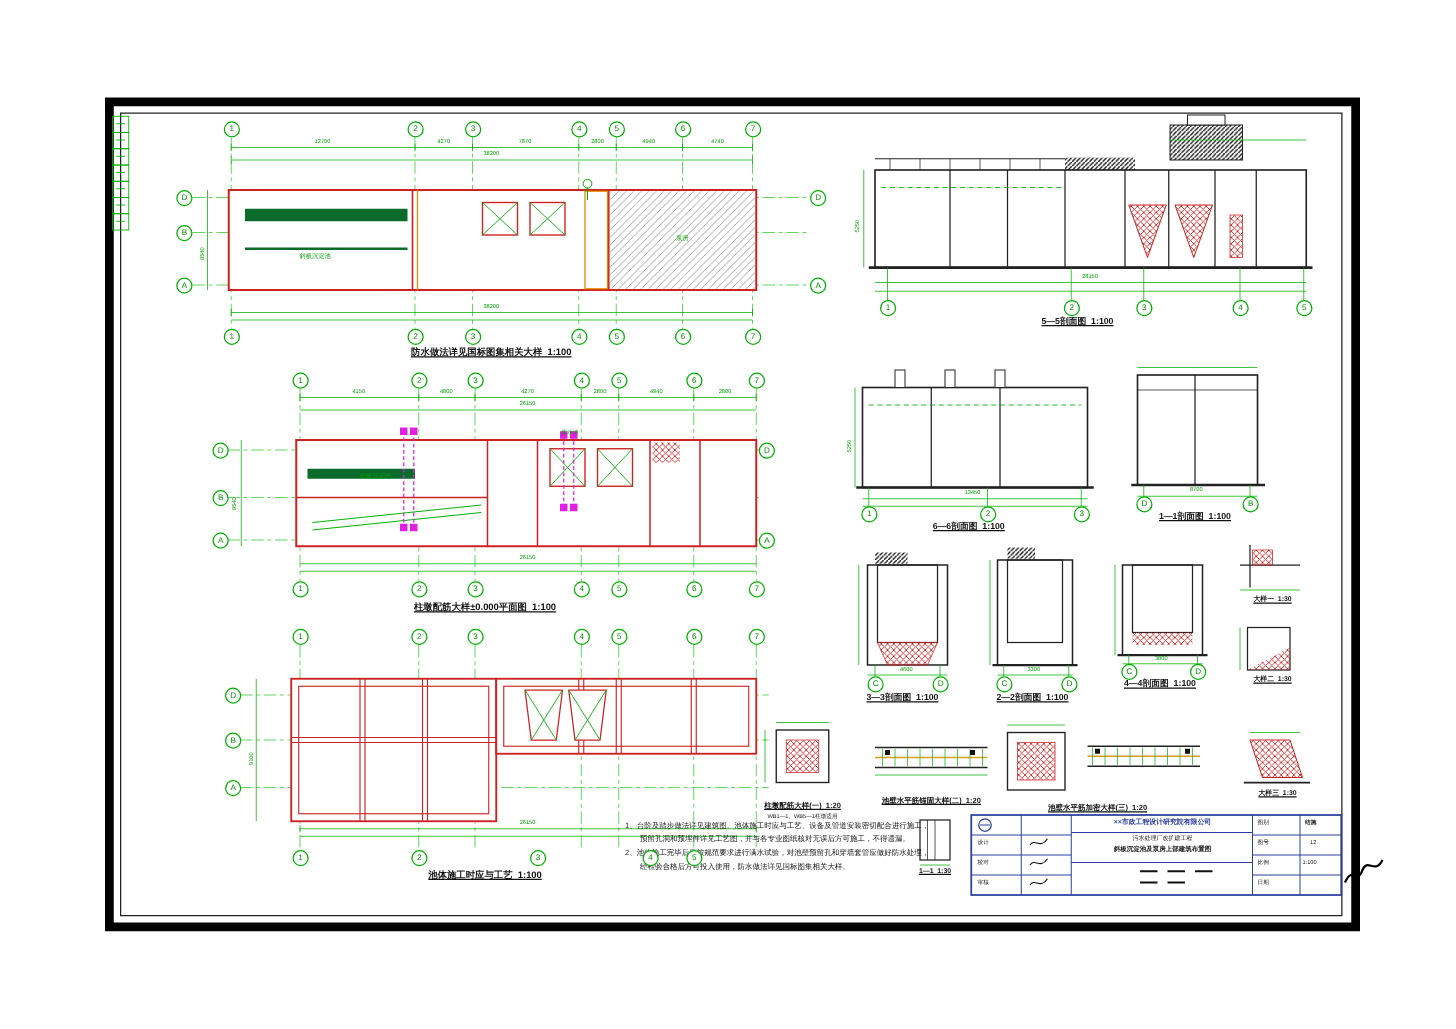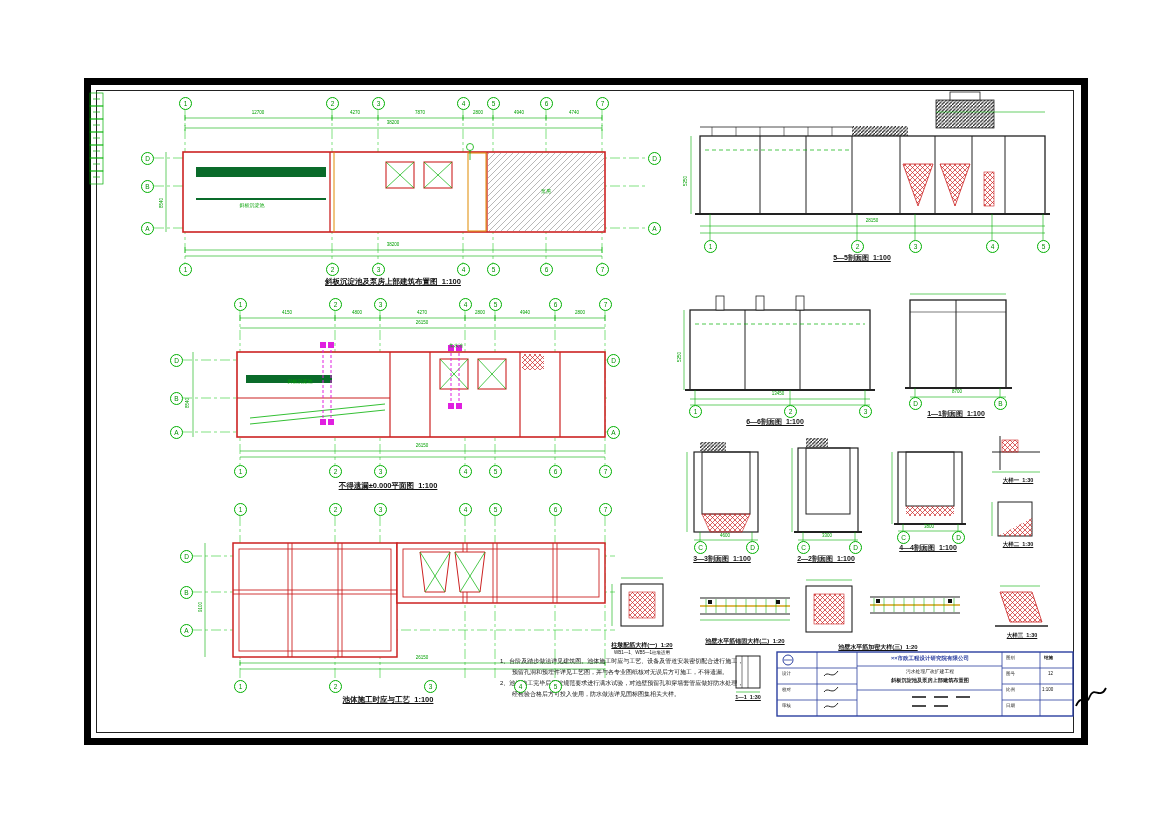--- a/index.html
+++ b/index.html
@@ -228,22 +228,22 @@
       <circle cx="788" cy="660" r="5" fill="none" stroke="#2b3fa0" stroke-width="1"></circle>
       <path d="M784 660h8" stroke="#2b3fa0" stroke-width="0.8"></path>
     </g>
 
     <g>
       <path d="M1076 706c6,-14 10,2 14,-10c4,-10 10,4 16,-8" stroke="#000" stroke-width="1.8" fill="none"></path>
     </g>
   </svg>
 
   <div id="sheet-overlay" style="position:absolute;left:0;top:0;width:1165px;height:823px;">
-      <span class="lbl" style="left: 393px; top: 278px; font-size: 7.5px; color: rgb(17, 17, 17); font-weight: bold; text-decoration: underline; transform: translateX(-50%);">斜板沉淀池及泵房上部建筑布置图  1:100</span>
-      <span class="lbl" style="left: 388px; top: 482px; font-size: 7.5px; color: rgb(17, 17, 17); font-weight: bold; text-decoration: underline; transform: translateX(-50%);">不得遗漏±0.000平面图  1:100</span>
+      <span class="lbl" style="left: 393px; top: 278px; font-size: 7.5px; color: rgb(17, 17, 17); font-weight: bold; text-decoration: underline; transform: translateX(-50%);">防水做法详见国标图集相关大样  1:100</span>
+      <span class="lbl" style="left: 388px; top: 482px; font-size: 7.5px; color: rgb(17, 17, 17); font-weight: bold; text-decoration: underline; transform: translateX(-50%);">柱墩配筋大样±0.000平面图  1:100</span>
       <span class="lbl" style="left: 388px; top: 696px; font-size: 7.5px; color: rgb(17, 17, 17); font-weight: bold; text-decoration: underline; transform: translateX(-50%);">池体施工时应与工艺  1:100</span>
       <span class="lbl" style="left: 862px; top: 254px; font-size: 7px; color: rgb(17, 17, 17); font-weight: bold; text-decoration: underline; transform: translateX(-50%);">5—5剖面图  1:100</span>
       <span class="lbl" style="left: 775px; top: 418px; font-size: 7px; color: rgb(17, 17, 17); font-weight: bold; text-decoration: underline; transform: translateX(-50%);">6—6剖面图  1:100</span>
       <span class="lbl" style="left: 956px; top: 410px; font-size: 7px; color: rgb(17, 17, 17); font-weight: bold; text-decoration: underline; transform: translateX(-50%);">1—1剖面图  1:100</span>
       <span class="lbl" style="left: 722px; top: 555px; font-size: 7px; color: rgb(17, 17, 17); font-weight: bold; text-decoration: underline; transform: translateX(-50%);">3—3剖面图  1:100</span>
       <span class="lbl" style="left: 826px; top: 555px; font-size: 7px; color: rgb(17, 17, 17); font-weight: bold; text-decoration: underline; transform: translateX(-50%);">2—2剖面图  1:100</span>
       <span class="lbl" style="left: 928px; top: 544px; font-size: 7px; color: rgb(17, 17, 17); font-weight: bold; text-decoration: underline; transform: translateX(-50%);">4—4剖面图  1:100</span>
       <span class="lbl" style="left: 642px; top: 642px; font-size: 6px; color: rgb(17, 17, 17); font-weight: bold; text-decoration: underline; transform: translateX(-50%);">柱墩配筋大样(一)  1:20</span>
       <span class="lbl" style="left: 642px; top: 651px; font-size: 4.5px; color: rgb(17, 17, 17); transform: translateX(-50%);">WB1—1、WB5—1柱墩适用</span>
       <span class="lbl" style="left: 745px; top: 638px; font-size: 6px; color: rgb(17, 17, 17); font-weight: bold; text-decoration: underline; transform: translateX(-50%);">池壁水平筋锚固大样(二)  1:20</span>

